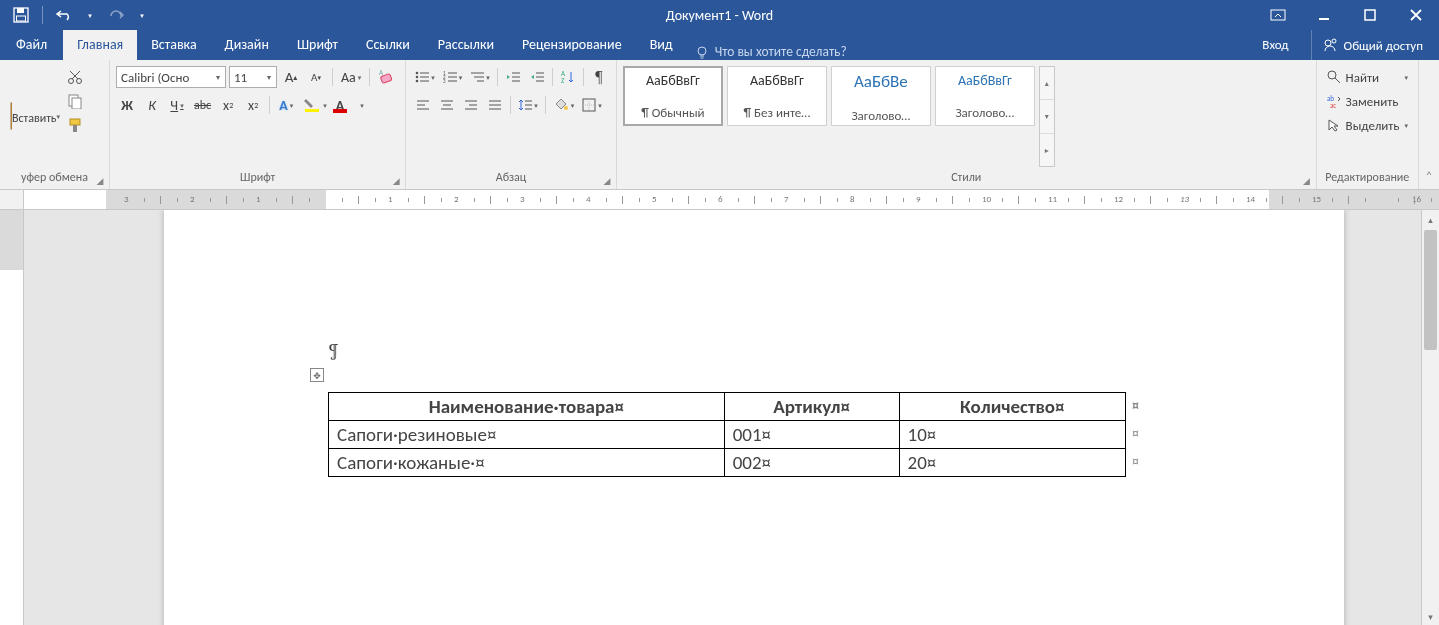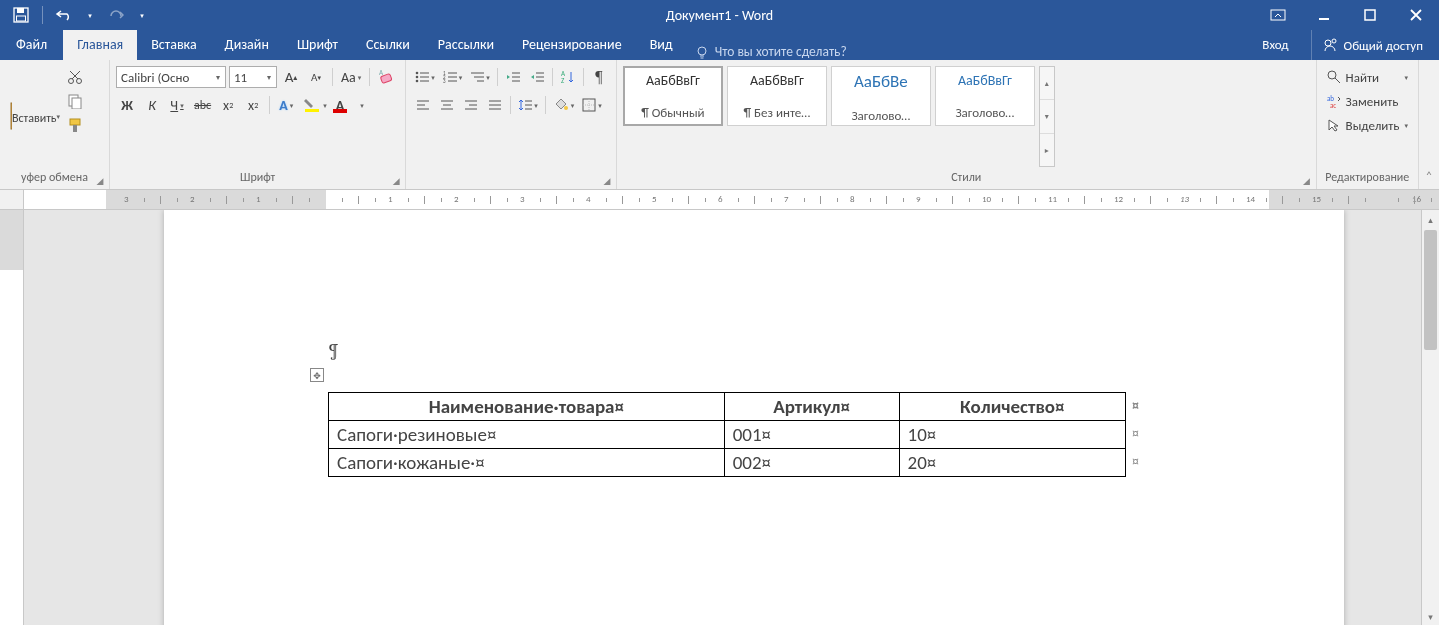--- a/index.html
+++ b/index.html
@@ -394,20 +394,21 @@
           <div class="tbtn dd">
               <svg width="14" height="14">
                 <rect x="1" y="1" width="12" height="12" fill="none" stroke="#555"></rect>
                 <line x1="1" y1="7" x2="13" y2="7" stroke="#bbb" stroke-dasharray="1"></line>
                 <line x1="7" y1="1" x2="7" y2="13" stroke="#bbb" stroke-dasharray="1"></line>
               </svg>
             </div>
         </div>
       </div>
     </div>
+    <div class="group-label">Абзац</div>
     <div class="dlaunch">◢</div>
   </div>
 
   <div class="group" style="flex:1">
     <div class="group-body styles-body">
       <div class="style-tile sel">
         <div class="style-prev">АаБбВвГг</div>
         <div class="style-name">¶ Обычный</div>
       </div>
       <div class="style-tile">

